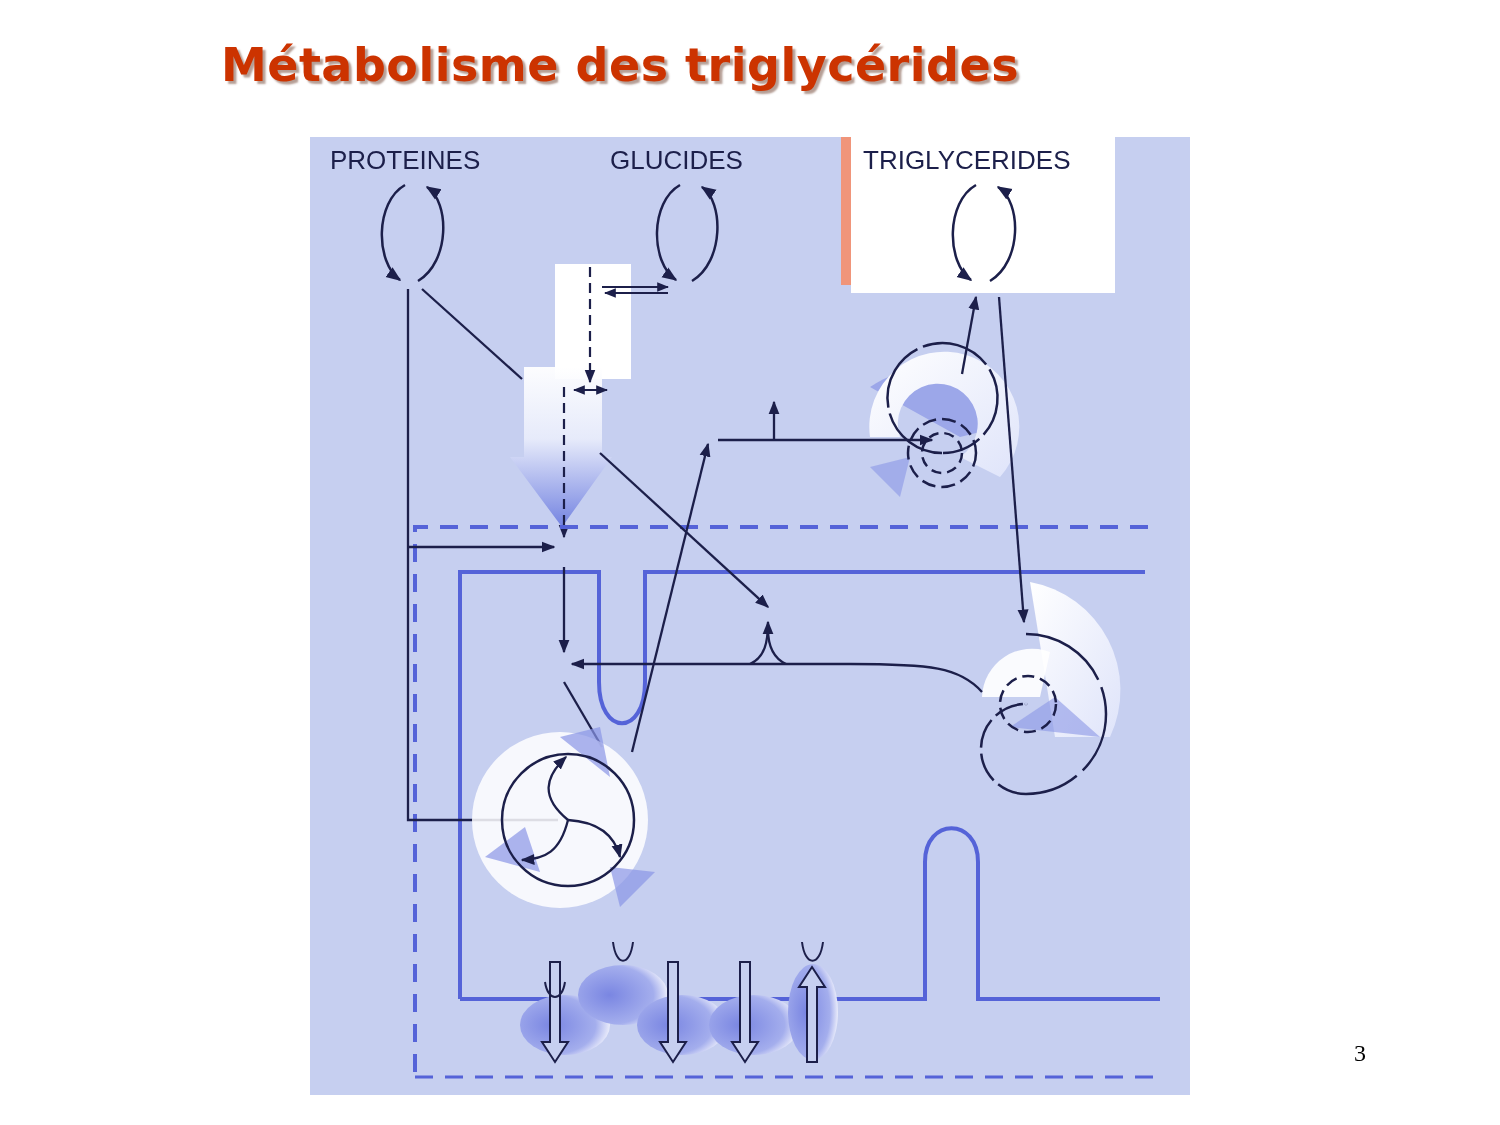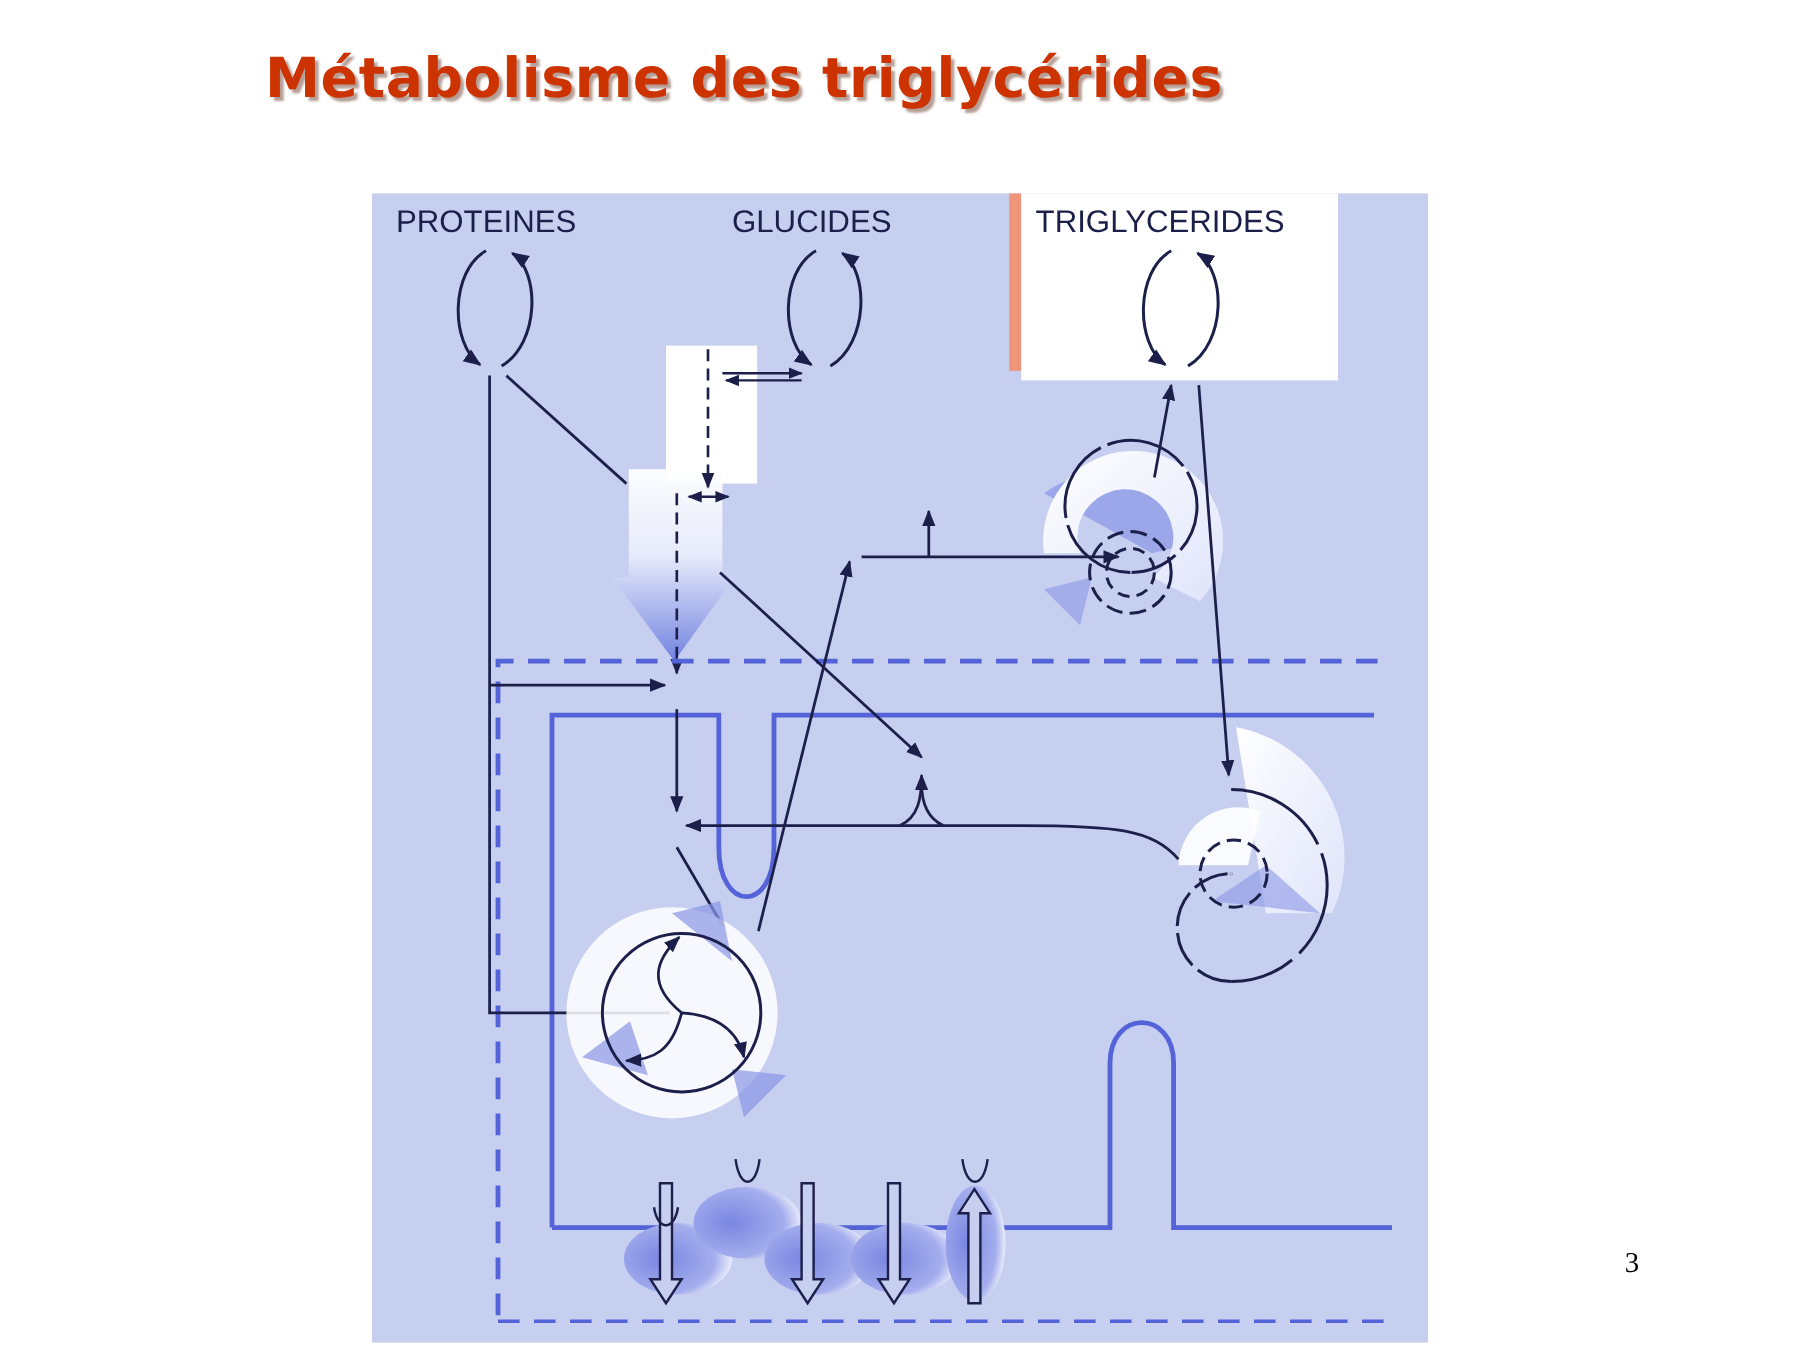--- a/index.html
+++ b/index.html
@@ -4,21 +4,21 @@
 <style>
   html, body { margin: 0; padding: 0; background: #ffffff; }
   body { width: 1500px; height: 1125px; position: relative; overflow: hidden; font-family: "DejaVu Sans", sans-serif; }
   .slide-title {
     position: absolute; left: 0; top: 38px; width: 1240px; text-align: center;
     font-family: "DejaVu Sans", sans-serif; font-weight: bold; font-size: 46px;
     color: #cc3300; letter-spacing: 0.5px;
     text-shadow: 3px 3px 2px rgba(90,40,20,0.45);
   }
   .figure {
-    position: absolute; left: 310px; top: 137px; width: 804px; height: 958px; margin-top: 24px;
+    position: absolute; left: 310px; top: 137px; width: 804px; height: 958px;
   }
   .figure svg { display: block; }
   .label {
     font-family: "Liberation Sans", sans-serif; font-size: 26px; fill: #1c1f4a;
   }
   .page-number {
     position: absolute; left: 1354px; top: 1040px;
     font-family: "Liberation Serif", serif; font-size: 24px; color: #000000;
   }
 </style>

